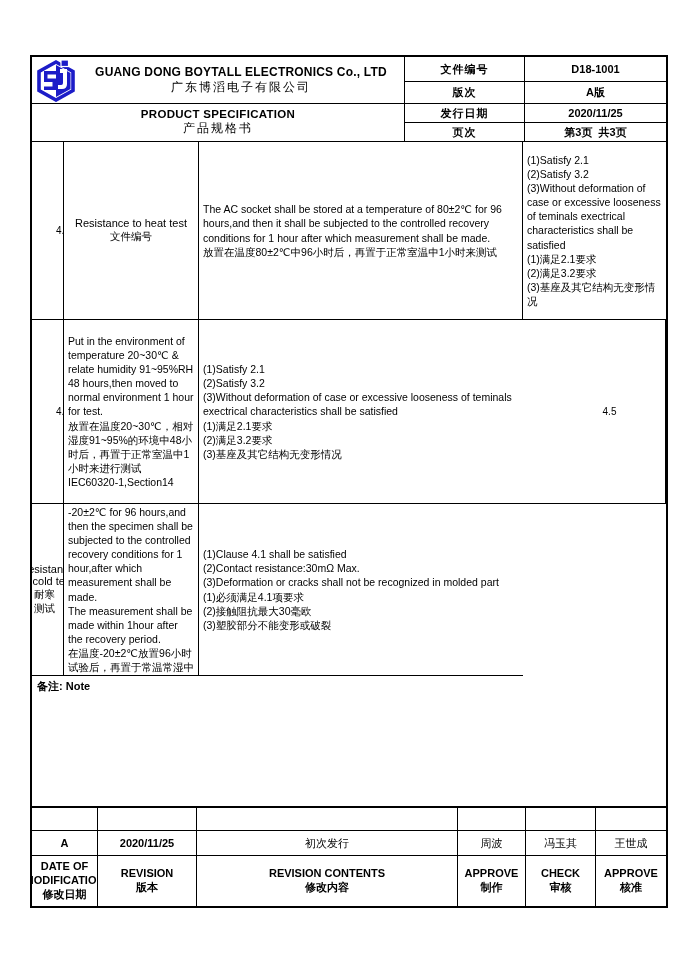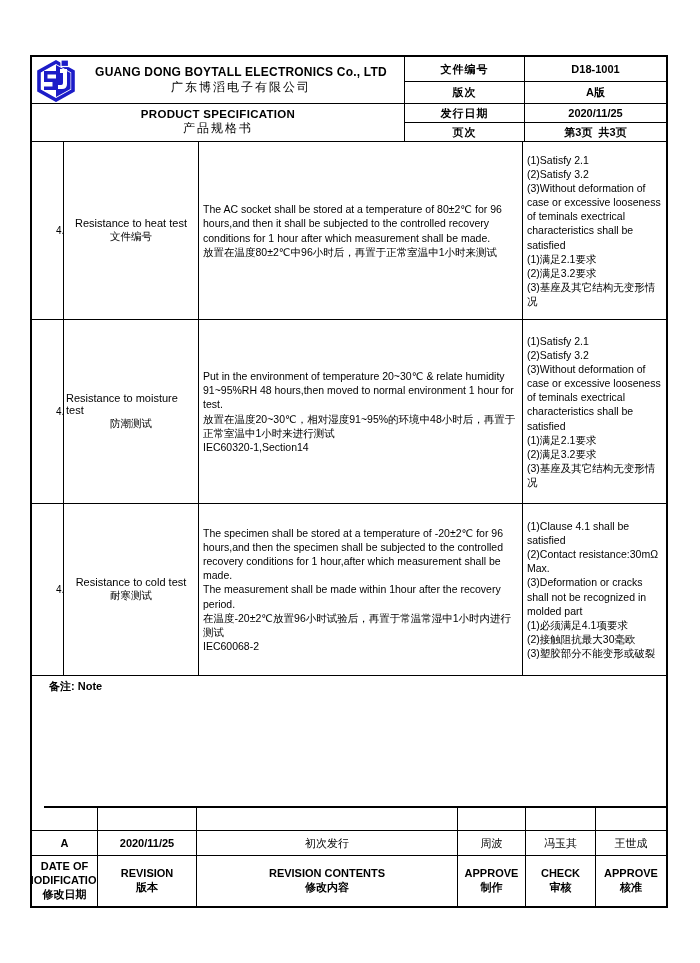--- a/index.html
+++ b/index.html
@@ -33,21 +33,21 @@
   .no-cell { font-size:10px;padding-left:31px; }
   .item-cell { flex-direction:column; text-align:left; padding:0 2px; }
   .item-en { font-size:11px; }
   .item-cn { font-size:10.5px; margin-top:1px; }
   .content-cell, .req-cell { justify-content:flex-start; text-align:left;
        padding:3px 4px; font-size:10.5px; line-height:1.34; white-space:pre-line; }
 
   
   .note-cell { height:132px; border-bottom:2px solid #000; display:flex;
                align-items:flex-start; justify-content:flex-start;
-               padding:3px 5px; font-size:11px; font-weight:bold;margin-left:12px; }
+               padding:3px 5px; font-size:11px; font-weight:bold; }
 
   
   .rev-grid { display:grid; grid-template-columns:66px 99px 261px 68px 70px 70px;
               grid-template-rows:23px 25px 50px; }
   .rev-data { font-size:11px; }
   .rev-bold { font-weight:bold; }
   .rev-head { flex-direction:column; font-size:11px; text-align:center; line-height:1.25; }
   .rev-head .en { font-weight:bold; }
   .rev-head .cn { font-weight:bold; }
 </style>
@@ -95,24 +95,20 @@
     <div class="cell content-cell">The AC socket shall be stored at a temperature of 80±2℃ for 96 hours,and then it shall be subjected to the controlled recovery conditions for 1 hour after which measurement shall be made.
 放置在温度80±2℃中96小时后，再置于正常室温中1小时来测试</div>
     <div class="cell req-cell last-col">(1)Satisfy 2.1
 (2)Satisfy 3.2
 (3)Without deformation of case or excessive looseness of teminals exectrical characteristics shall be satisfied
 (1)满足2.1要求
 (2)满足3.2要求
 (3)基座及其它结构无变形情况</div>
 
     <div class="cell no-cell">4.4</div>
-    <div class="cell item-cell">
-      <div class="item-en">Resistance to moisture test</div>
-      <div class="item-cn">防潮测试</div>
-    </div>
     <div class="cell content-cell">Put in the environment of temperature 20~30℃ &amp; relate humidity 91~95%RH 48 hours,then moved to normal environment 1 hour for test.
 放置在温度20~30℃，相对湿度91~95%的环境中48小时后，再置于正常室温中1小时来进行测试
 IEC60320-1,Section14</div>
     <div class="cell req-cell last-col">(1)Satisfy 2.1
 (2)Satisfy 3.2
 (3)Without deformation of case or excessive looseness of teminals exectrical characteristics shall be satisfied
 (1)满足2.1要求
 (2)满足3.2要求
 (3)基座及其它结构无变形情况</div>
 

